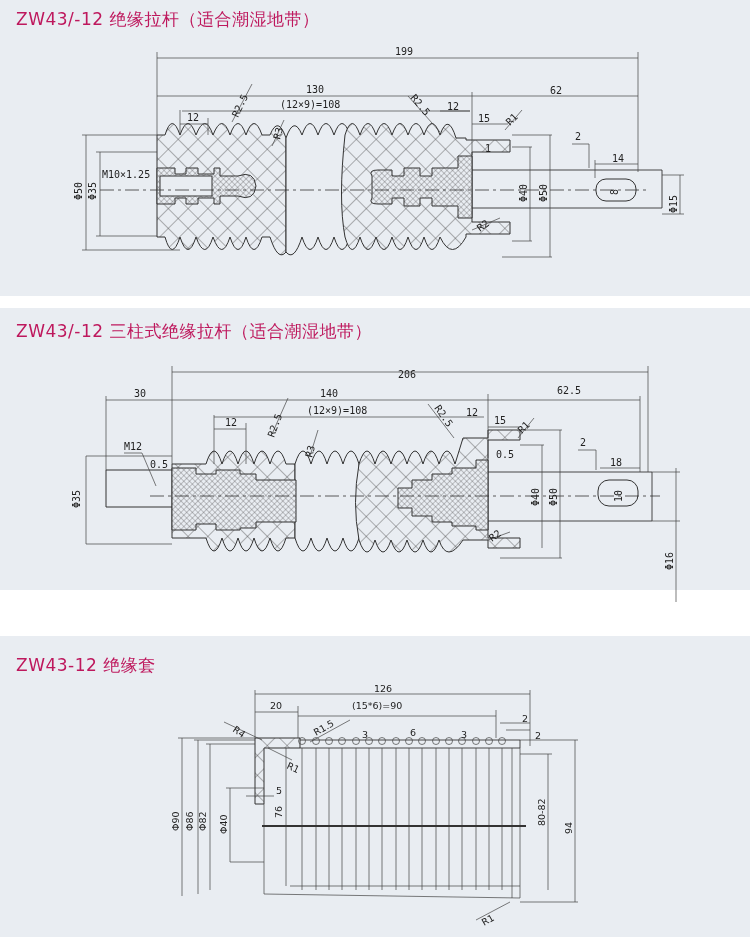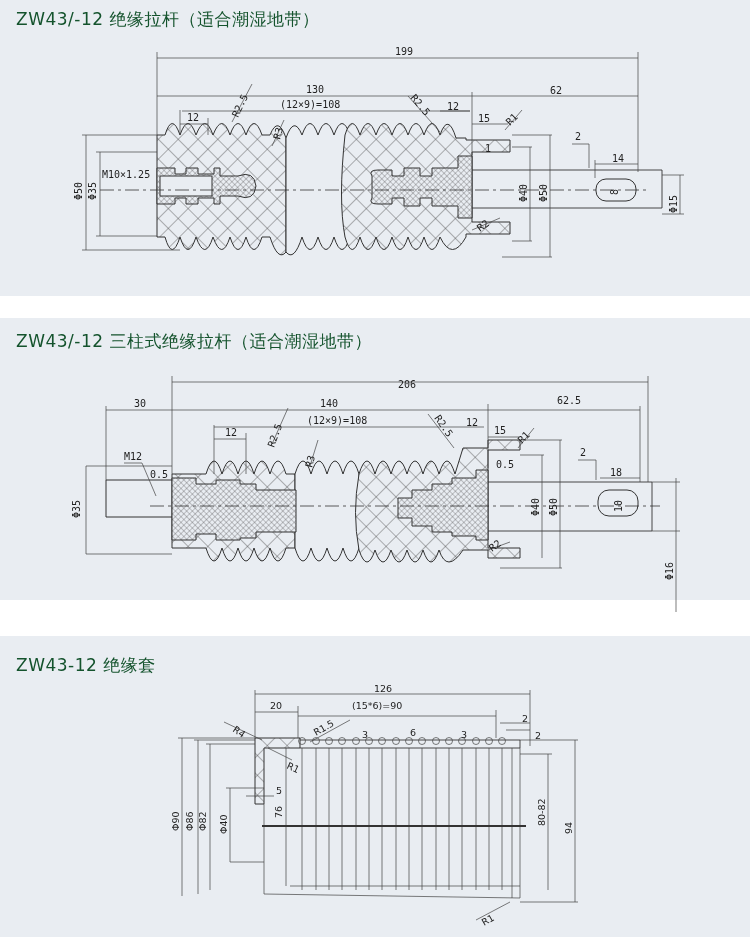--- a/index.html
+++ b/index.html
@@ -1,18 +1,18 @@
 <!DOCTYPE html>
 <html><head>
 <meta charset="utf-8">
 <style>
   html, body { margin:0; padding:0; background:#ffffff; }
   body { width:750px; height:937px; position:relative; overflow:hidden; font-family:"DejaVu Sans", sans-serif; }
   .panel { position:absolute; left:0; width:750px; background:#e9edf2; }
-  .panel-title { position:absolute; left:16px; font-size:17px; color:#14532d; letter-spacing:0.5px; white-space:nowrap; font-family:"DejaVu Sans", sans-serif; }
+  .panel-title { position:absolute; left:16px; font-size:17px; color:#be185d; letter-spacing:0.5px; white-space:nowrap; font-family:"DejaVu Sans", sans-serif; }
   svg { position:absolute; left:0; top:0; }
   .ln { stroke:#333; stroke-width:0.9; fill:none; }
   .thin { stroke:#444; stroke-width:0.7; fill:none; }
   .dash { stroke:#333; stroke-width:0.8; fill:none; stroke-dasharray:14 4 3 4; }
   .body { stroke:#333; stroke-width:1; fill:url(#hatchBig); }
   .core { stroke:#333; stroke-width:1; fill:url(#hatchSmall); }
   .plain { stroke:#333; stroke-width:1; fill:#e9edf2; }
   .dim { font-family:"DejaVu Sans Mono", monospace; font-size:10px; fill:#222; }
   .dims { font-family:"DejaVu Sans", sans-serif; font-size:9.5px; fill:#222; }
 </style>
@@ -102,21 +102,21 @@
       <text class="dim" x="82" y="200" transform="rotate(-90 82 200)">Φ50</text>
       <text class="dim" x="96" y="200" transform="rotate(-90 96 200)">Φ35</text>
       <text class="dim" x="102" y="178">M10×1.25</text>
       <text class="dim" x="527" y="202" transform="rotate(-90 527 202)">Φ40</text>
       <text class="dim" x="547" y="202" transform="rotate(-90 547 202)">Φ50</text>
       <text class="dim" x="480" y="232" transform="rotate(-35 480 232)">R2</text>
     </g>
   </svg>
 </div>
 
-<div class="panel" style="top:318px;height:282px;">
+<div class="panel" style="top:308px;height:282px;">
   <div class="panel-title" style="top:12px;">ZW43/-12 三柱式绝缘拉杆（适合潮湿地带）</div>
   <svg width="750" height="297">
     <path class="plain" d="M172 162 L106 162 L106 199 L172 199"></path>
     <path class="body" d="M172 156 L172 230 L206 230 Q214 256 222 230 Q230 256 238 230 Q246 256 254 230 Q262 256 270 230 Q278 256 286 230 L295 230 L295 156 L286 156 Q278 130 270 156 Q262 130 254 156 Q246 130 238 156 Q230 130 222 156 Q214 130 206 156 Z"></path>
     <path class="plain" d="M295 156 Q303 130 311 156 Q319 130 327 156 Q335 130 343 156 Q351 130 359 156 L359 230 Q351 256 343 230 Q335 256 327 230 Q319 256 311 230 Q303 256 295 230 Z"></path>
     <path class="body" d="M359 156 Q367 130 375 156 Q383 130 391 156 Q399 130 407 156 Q415 130 423 156 Q431 130 439 156 Q447 130 455 156 L463 130 L488 130 L488 122 L520 122 L520 132 L488 132 L488 230 L520 230 L520 240 L488 240 L488 232 L463 232 Q447 256 439 232 Q431 256 423 232 Q415 256 407 232 Q399 256 391 232 Q383 256 375 232 Q367 256 359 232 Q352 195 359 156 Z"></path>
     <path class="core" d="M172 160 L196 160 L196 166 L216 166 L216 162 L240 162 L240 166 L256 166 L256 172 L296 172 L296 214 L256 214 L256 220 L240 220 L240 222 L216 222 L216 216 L196 216 L196 222 L172 222 Z"></path>
     <path class="core" d="M398 180 L412 180 L412 172 L432 172 L432 166 L452 166 L452 160 L476 160 L476 152 L488 152 L488 222 L476 222 L476 218 L452 218 L452 214 L432 214 L432 208 L412 208 L412 200 L398 200 Z"></path>
     <path class="ln" d="M488 164 L652 164 L652 213 L488 213"></path>
     <rect class="plain" x="598" y="172" width="40" height="26" rx="11"></rect>

